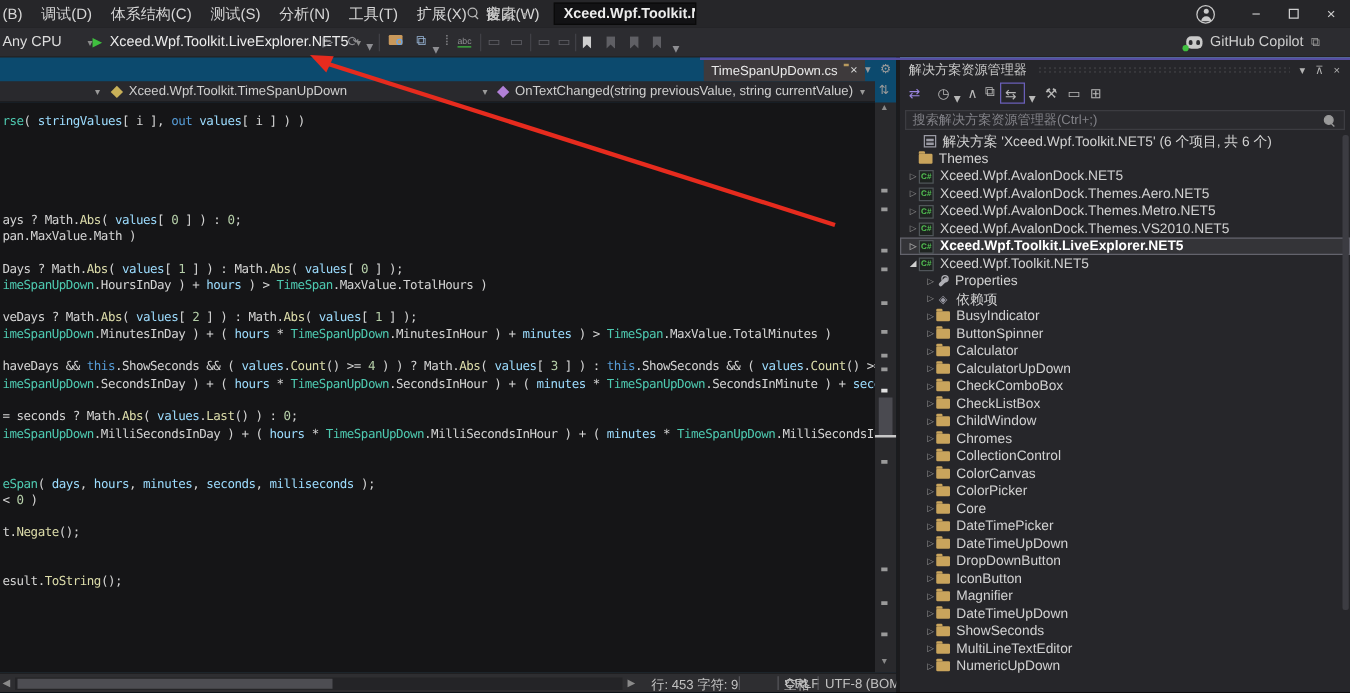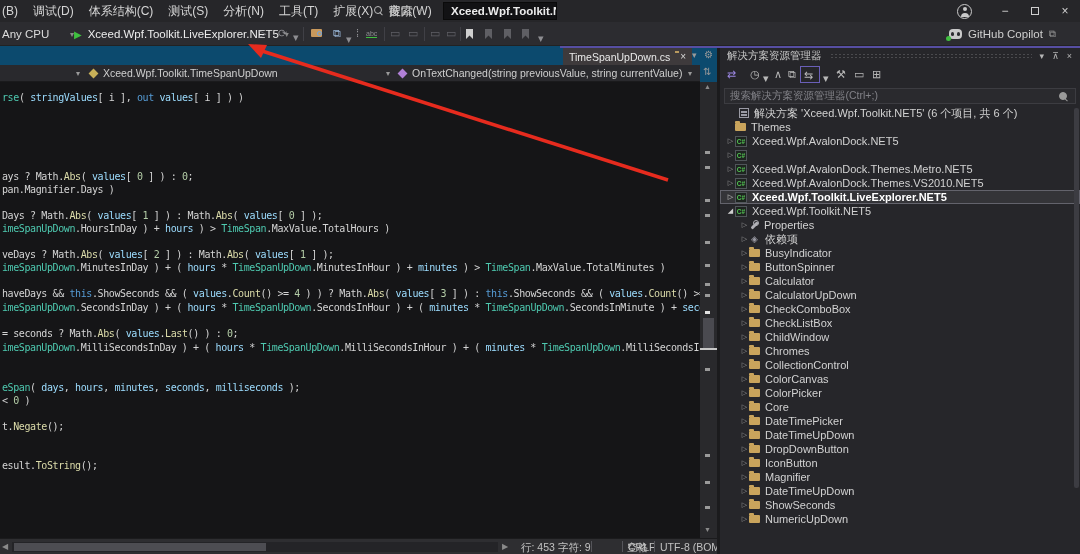--- a/index.html
+++ b/index.html
@@ -197,21 +197,21 @@
       <span class="bc-diamond" style="left:399px;background:#b180d7;"></span>
       <span class="bc-text" style="left:412px;">OnTextChanged(string previousValue, string currentValue)</span>
       <span class="bc-chev" style="left:688px;">▾</span>
     </div>
     <span id="split-grip">⇅</span>
 
     <div id="code-layer">
 
     <div class="code-line" style="top: 10px;"><span class="tk-t">rse</span><span class="tk-w">( </span><span class="tk-v">stringValues</span><span class="tk-w">[ i ], </span><span class="tk-k">out</span><span class="tk-w"> </span><span class="tk-v">values</span><span class="tk-w">[ i ] ) )</span></div>
         <div class="code-line" style="top: 89px;"><span class="tk-w">ays ? Math.</span><span class="tk-m">Abs</span><span class="tk-w">( </span><span class="tk-v">values</span><span class="tk-w">[ </span><span class="tk-n">0</span><span class="tk-w"> ] ) : </span><span class="tk-n">0</span><span class="tk-w">;</span></div>
-        <div class="code-line" style="top: 102px;"><span class="tk-w">pan.Magnifier.Days )</span></div>
+        <div class="code-line" style="top: 102px;"><span class="tk-w">pan.MaxValue.Math )</span></div>
         <div class="code-line" style="top: 128px;"><span class="tk-w">Days ? Math.</span><span class="tk-m">Abs</span><span class="tk-w">( </span><span class="tk-v">values</span><span class="tk-w">[ </span><span class="tk-n">1</span><span class="tk-w"> ] ) : Math.</span><span class="tk-m">Abs</span><span class="tk-w">( </span><span class="tk-v">values</span><span class="tk-w">[ </span><span class="tk-n">0</span><span class="tk-w"> ] );</span></div>
         <div class="code-line" style="top: 141px;"><span class="tk-t">imeSpanUpDown</span><span class="tk-w">.HoursInDay ) + </span><span class="tk-v">hours</span><span class="tk-w"> ) &gt; </span><span class="tk-t">TimeSpan</span><span class="tk-w">.MaxValue.TotalHours )</span></div>
         <div class="code-line" style="top: 167px;"><span class="tk-w">veDays ? Math.</span><span class="tk-m">Abs</span><span class="tk-w">( </span><span class="tk-v">values</span><span class="tk-w">[ </span><span class="tk-n">2</span><span class="tk-w"> ] ) : Math.</span><span class="tk-m">Abs</span><span class="tk-w">( </span><span class="tk-v">values</span><span class="tk-w">[ </span><span class="tk-n">1</span><span class="tk-w"> ] );</span></div>
         <div class="code-line" style="top: 180px;"><span class="tk-t">imeSpanUpDown</span><span class="tk-w">.MinutesInDay ) + ( </span><span class="tk-v">hours</span><span class="tk-w"> * </span><span class="tk-t">TimeSpanUpDown</span><span class="tk-w">.MinutesInHour ) + </span><span class="tk-v">minutes</span><span class="tk-w"> ) &gt; </span><span class="tk-t">TimeSpan</span><span class="tk-w">.MaxValue.TotalMinutes )</span></div>
         <div class="code-line" style="top: 206px;"><span class="tk-w">haveDays &amp;&amp; </span><span class="tk-k">this</span><span class="tk-w">.ShowSeconds &amp;&amp; ( </span><span class="tk-v">values</span><span class="tk-w">.</span><span class="tk-m">Count</span><span class="tk-w">() &gt;= </span><span class="tk-n">4</span><span class="tk-w"> ) ) ? Math.</span><span class="tk-m">Abs</span><span class="tk-w">( </span><span class="tk-v">values</span><span class="tk-w">[ </span><span class="tk-n">3</span><span class="tk-w"> ] ) : </span><span class="tk-k">this</span><span class="tk-w">.ShowSeconds &amp;&amp; ( </span><span class="tk-v">values</span><span class="tk-w">.</span><span class="tk-m">Count</span><span class="tk-w">() &gt;= </span></div>
         <div class="code-line" style="top: 220px;"><span class="tk-t">imeSpanUpDown</span><span class="tk-w">.SecondsInDay ) + ( </span><span class="tk-v">hours</span><span class="tk-w"> * </span><span class="tk-t">TimeSpanUpDown</span><span class="tk-w">.SecondsInHour ) + ( </span><span class="tk-v">minutes</span><span class="tk-w"> * </span><span class="tk-t">TimeSpanUpDown</span><span class="tk-w">.SecondsInMinute ) + </span><span class="tk-v">seconds</span></div>
         <div class="code-line" style="top: 246px;"><span class="tk-w">= seconds ? Math.</span><span class="tk-m">Abs</span><span class="tk-w">( </span><span class="tk-v">values</span><span class="tk-w">.</span><span class="tk-m">Last</span><span class="tk-w">() ) : </span><span class="tk-n">0</span><span class="tk-w">;</span></div>
         <div class="code-line" style="top: 260px;"><span class="tk-t">imeSpanUpDown</span><span class="tk-w">.MilliSecondsInDay ) + ( </span><span class="tk-v">hours</span><span class="tk-w"> * </span><span class="tk-t">TimeSpanUpDown</span><span class="tk-w">.MilliSecondsInHour ) + ( </span><span class="tk-v">minutes</span><span class="tk-w"> * </span><span class="tk-t">TimeSpanUpDown</span><span class="tk-w">.MilliSecondsInMinute</span></div>
         <div class="code-line" style="top: 300px;"><span class="tk-t">eSpan</span><span class="tk-w">( </span><span class="tk-v">days</span><span class="tk-w">, </span><span class="tk-v">hours</span><span class="tk-w">, </span><span class="tk-v">minutes</span><span class="tk-w">, </span><span class="tk-v">seconds</span><span class="tk-w">, </span><span class="tk-v">milliseconds</span><span class="tk-w"> );</span></div>
         <div class="code-line" style="top: 313px;"><span class="tk-w">&lt; </span><span class="tk-n">0</span><span class="tk-w"> )</span></div>
@@ -297,20 +297,21 @@
           <span>Themes</span>
         </div>
         <div class="row" style="padding-left: 6px;">
           <span class="chev">▷</span>
           <span class="ticon ti-cs">C#</span>
           <span>Xceed.Wpf.AvalonDock.NET5</span>
         </div>
         <div class="row" style="padding-left: 6px;">
           <span class="chev">▷</span>
           <span class="ticon ti-cs">C#</span>
+          <span>Xceed.Wpf.AvalonDock.Themes.Aero.NET5</span>
         </div>
         <div class="row" style="padding-left: 6px;">
           <span class="chev">▷</span>
           <span class="ticon ti-cs">C#</span>
           <span>Xceed.Wpf.AvalonDock.Themes.Metro.NET5</span>
         </div>
         <div class="row" style="padding-left: 6px;">
           <span class="chev">▷</span>
           <span class="ticon ti-cs">C#</span>
           <span>Xceed.Wpf.AvalonDock.Themes.VS2010.NET5</span>
@@ -422,20 +423,25 @@
         </div>
         <div class="row" style="padding-left: 20px;">
           <span class="chev">▷</span>
           <span class="ticon ti-folder"></span>
           <span>DateTimeUpDown</span>
         </div>
         <div class="row" style="padding-left: 20px;">
           <span class="chev">▷</span>
           <span class="ticon ti-folder"></span>
           <span>ShowSeconds</span>
+        </div>
+        <div class="row" style="padding-left: 20px;">
+          <span class="chev">▷</span>
+          <span class="ticon ti-folder"></span>
+          <span>MultiLineTextEditor</span>
         </div>
         <div class="row" style="padding-left: 20px;">
           <span class="chev">▷</span>
           <span class="ticon ti-folder"></span>
           <span>NumericUpDown</span>
         </div>
       </div>
     <div id="se-scroll"></div>
   </div>
 

